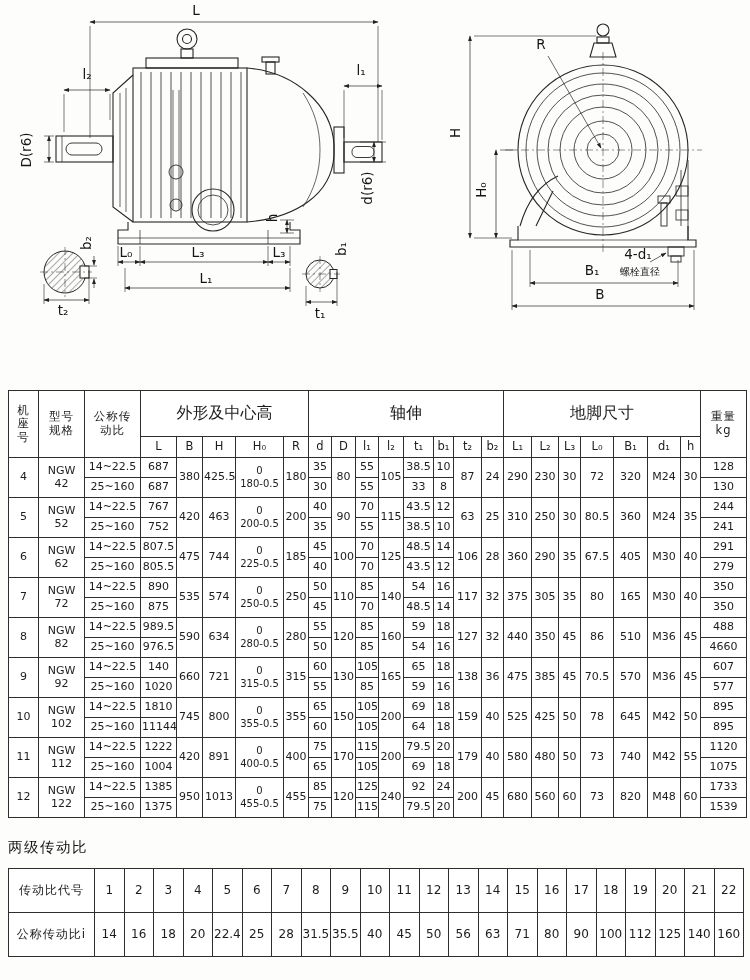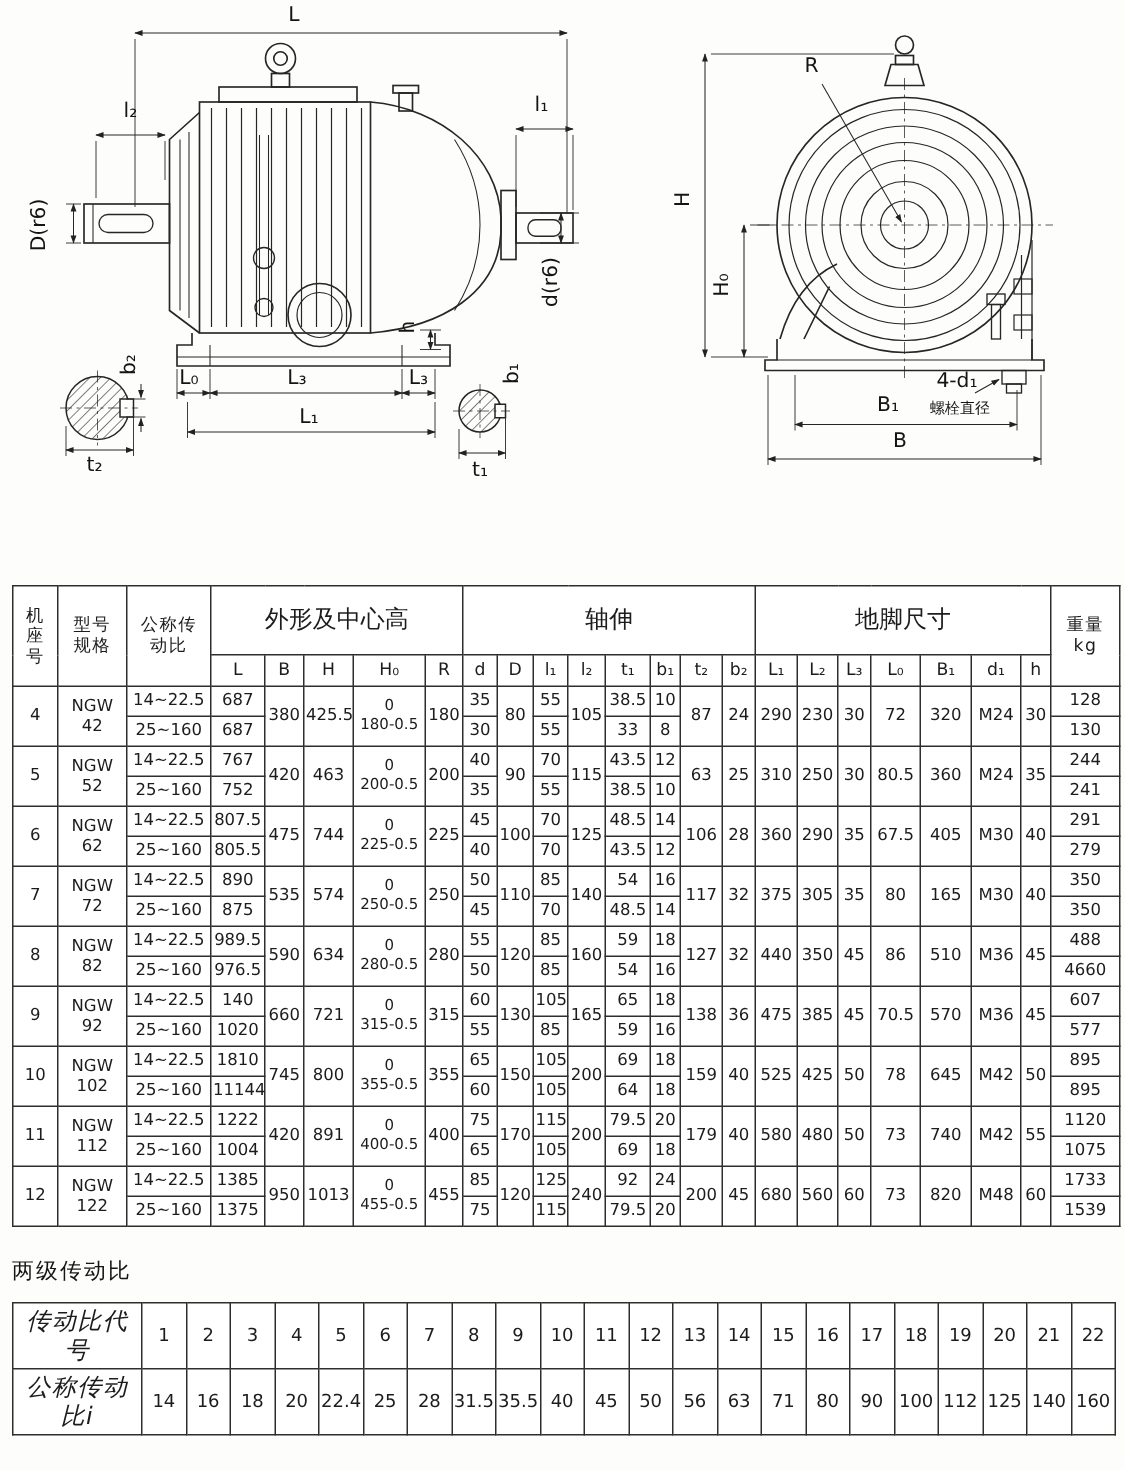--- a/index.html
+++ b/index.html
@@ -19,21 +19,21 @@
   th,td{border:1px solid #2e2e2e;text-align:center;vertical-align:middle;
         padding:0 1px;white-space:pre-line;font-weight:normal;line-height:1.18;}
   #main-table th{font-size:16px;}
   #main-table th.sub{font-size:11.5px;}
   #main-table td{font-size:11px;}
   #main-table td.h0{font-size:10px;line-height:1.25;}
   #main-table tr.h1{height:46px;}
   #main-table tr.h2{height:21px;}
   #main-table tr.dr{height:20px;}
   #main-table th.corner{font-size:11.5px;letter-spacing:1px;}
-  #ratio-table th{font-size:16px;letter-spacing:1px;font-style:italic;}
+  #ratio-table th{font-size:12px;letter-spacing:1px;}
   #ratio-table td{font-size:12px;}
   #ratio-table tr{height:44px;}
 </style>
 </head>
 <body>
 
 <div class="page">
 
   <div class="drawings">
     <svg width="750" height="340" viewBox="0 0 750 340">
@@ -335,21 +335,21 @@
         <tr class="dr">
           <td rowspan="2">6</td>
           <td rowspan="2">NGW
 62</td>
           <td>14~22.5</td>
           <td>807.5</td>
           <td rowspan="2">475</td>
           <td rowspan="2">744</td>
           <td rowspan="2" class="h0">0
 225-0.5</td>
-          <td rowspan="2">225</td>
+          <td rowspan="2">185</td>
           <td>45</td>
           <td rowspan="2">100</td>
           <td>70</td>
           <td rowspan="2">125</td>
           <td>48.5</td>
           <td>14</td>
           <td rowspan="2">106</td>
           <td rowspan="2">28</td>
           <td rowspan="2">360</td>
           <td rowspan="2">290</td>

